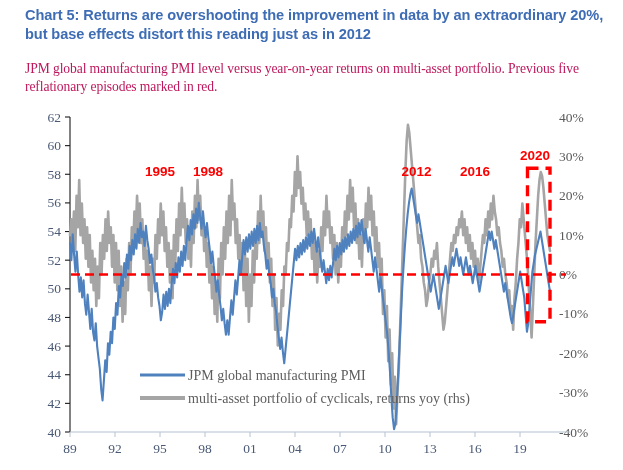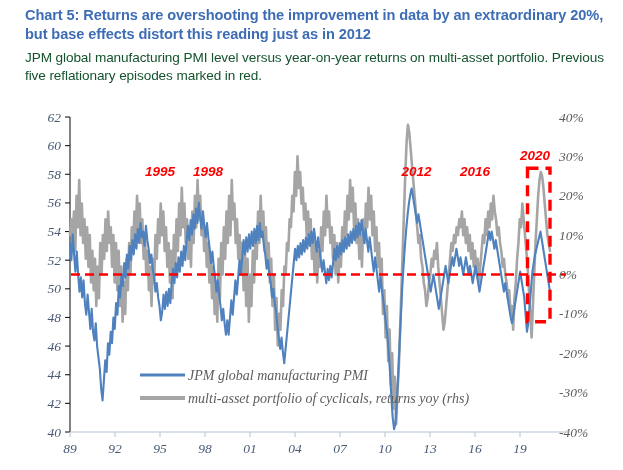--- a/index.html
+++ b/index.html
@@ -23,30 +23,31 @@
     width: 580px;
   }
   .chart-title {
     color: #3E6DB5;
     font-weight: bold;
     font-size: 14.6px;
     line-height: 18.5px;
     letter-spacing: -0.1px;
   }
   .chart-subtitle {
-    color: #14532d;
+    color: #be185d;
     font-size: 13.6px;
     line-height: 17.5px;
-    margin-top: 6px;
+    margin-top: 17px;
     letter-spacing: -0.1px;
+    font-family: Liberation Serif, serif;
   }
   .plot-wrap {
     position: absolute;
     left: 0; top: 0;
-    width: 623px; height: 470px; font-style: italic;
+    width: 623px; height: 470px;
   }
   svg.plot { display:block; }
   .axis-label {
     fill: #4a5a75;
     font-family: "Liberation Serif", serif;
     font-size: 13.5px;
   }
   .axis-label-r {
     fill: #5a5a5a;
     font-family: "Liberation Serif", serif;

